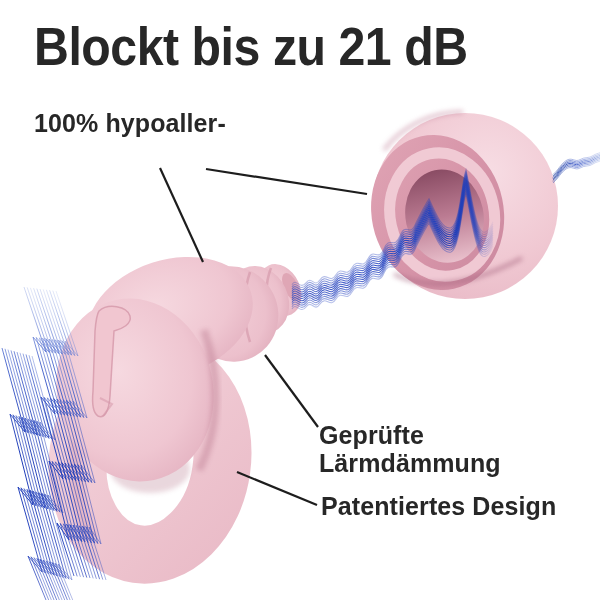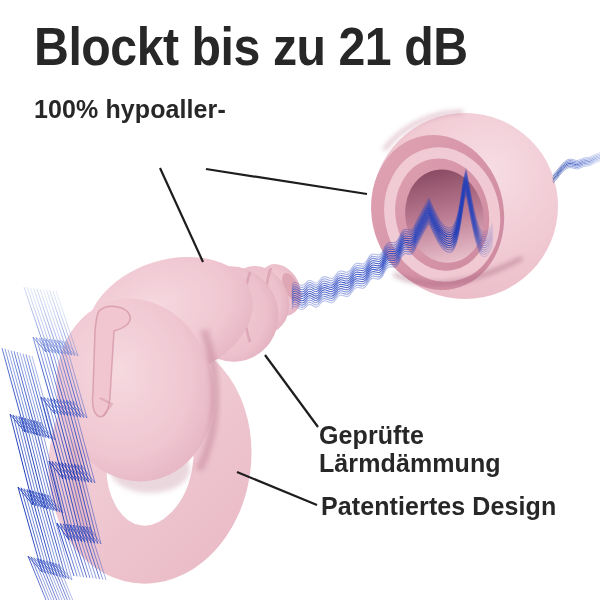--- a/index.html
+++ b/index.html
@@ -27,21 +27,21 @@
   }
   .callout {
     position: absolute;
     font-weight: bold;
     color: #272727;
     font-size: 25px;
     line-height: 28px;
     letter-spacing: 0.1px;
     white-space: nowrap;
   }
-  #co-silicone { left: 34px;  top: 95px; }
+  #co-silicone { left: 34px;  top: 109px; }
   #co-noise    { left: 319px; top: 421px; }
   #co-design   { left: 321px; top: 492px; }
 </style>
 </head>
 <body>
 
 <div class="canvas">
 
   <svg width="600" height="600" viewBox="0 0 600 600">
     <defs>

